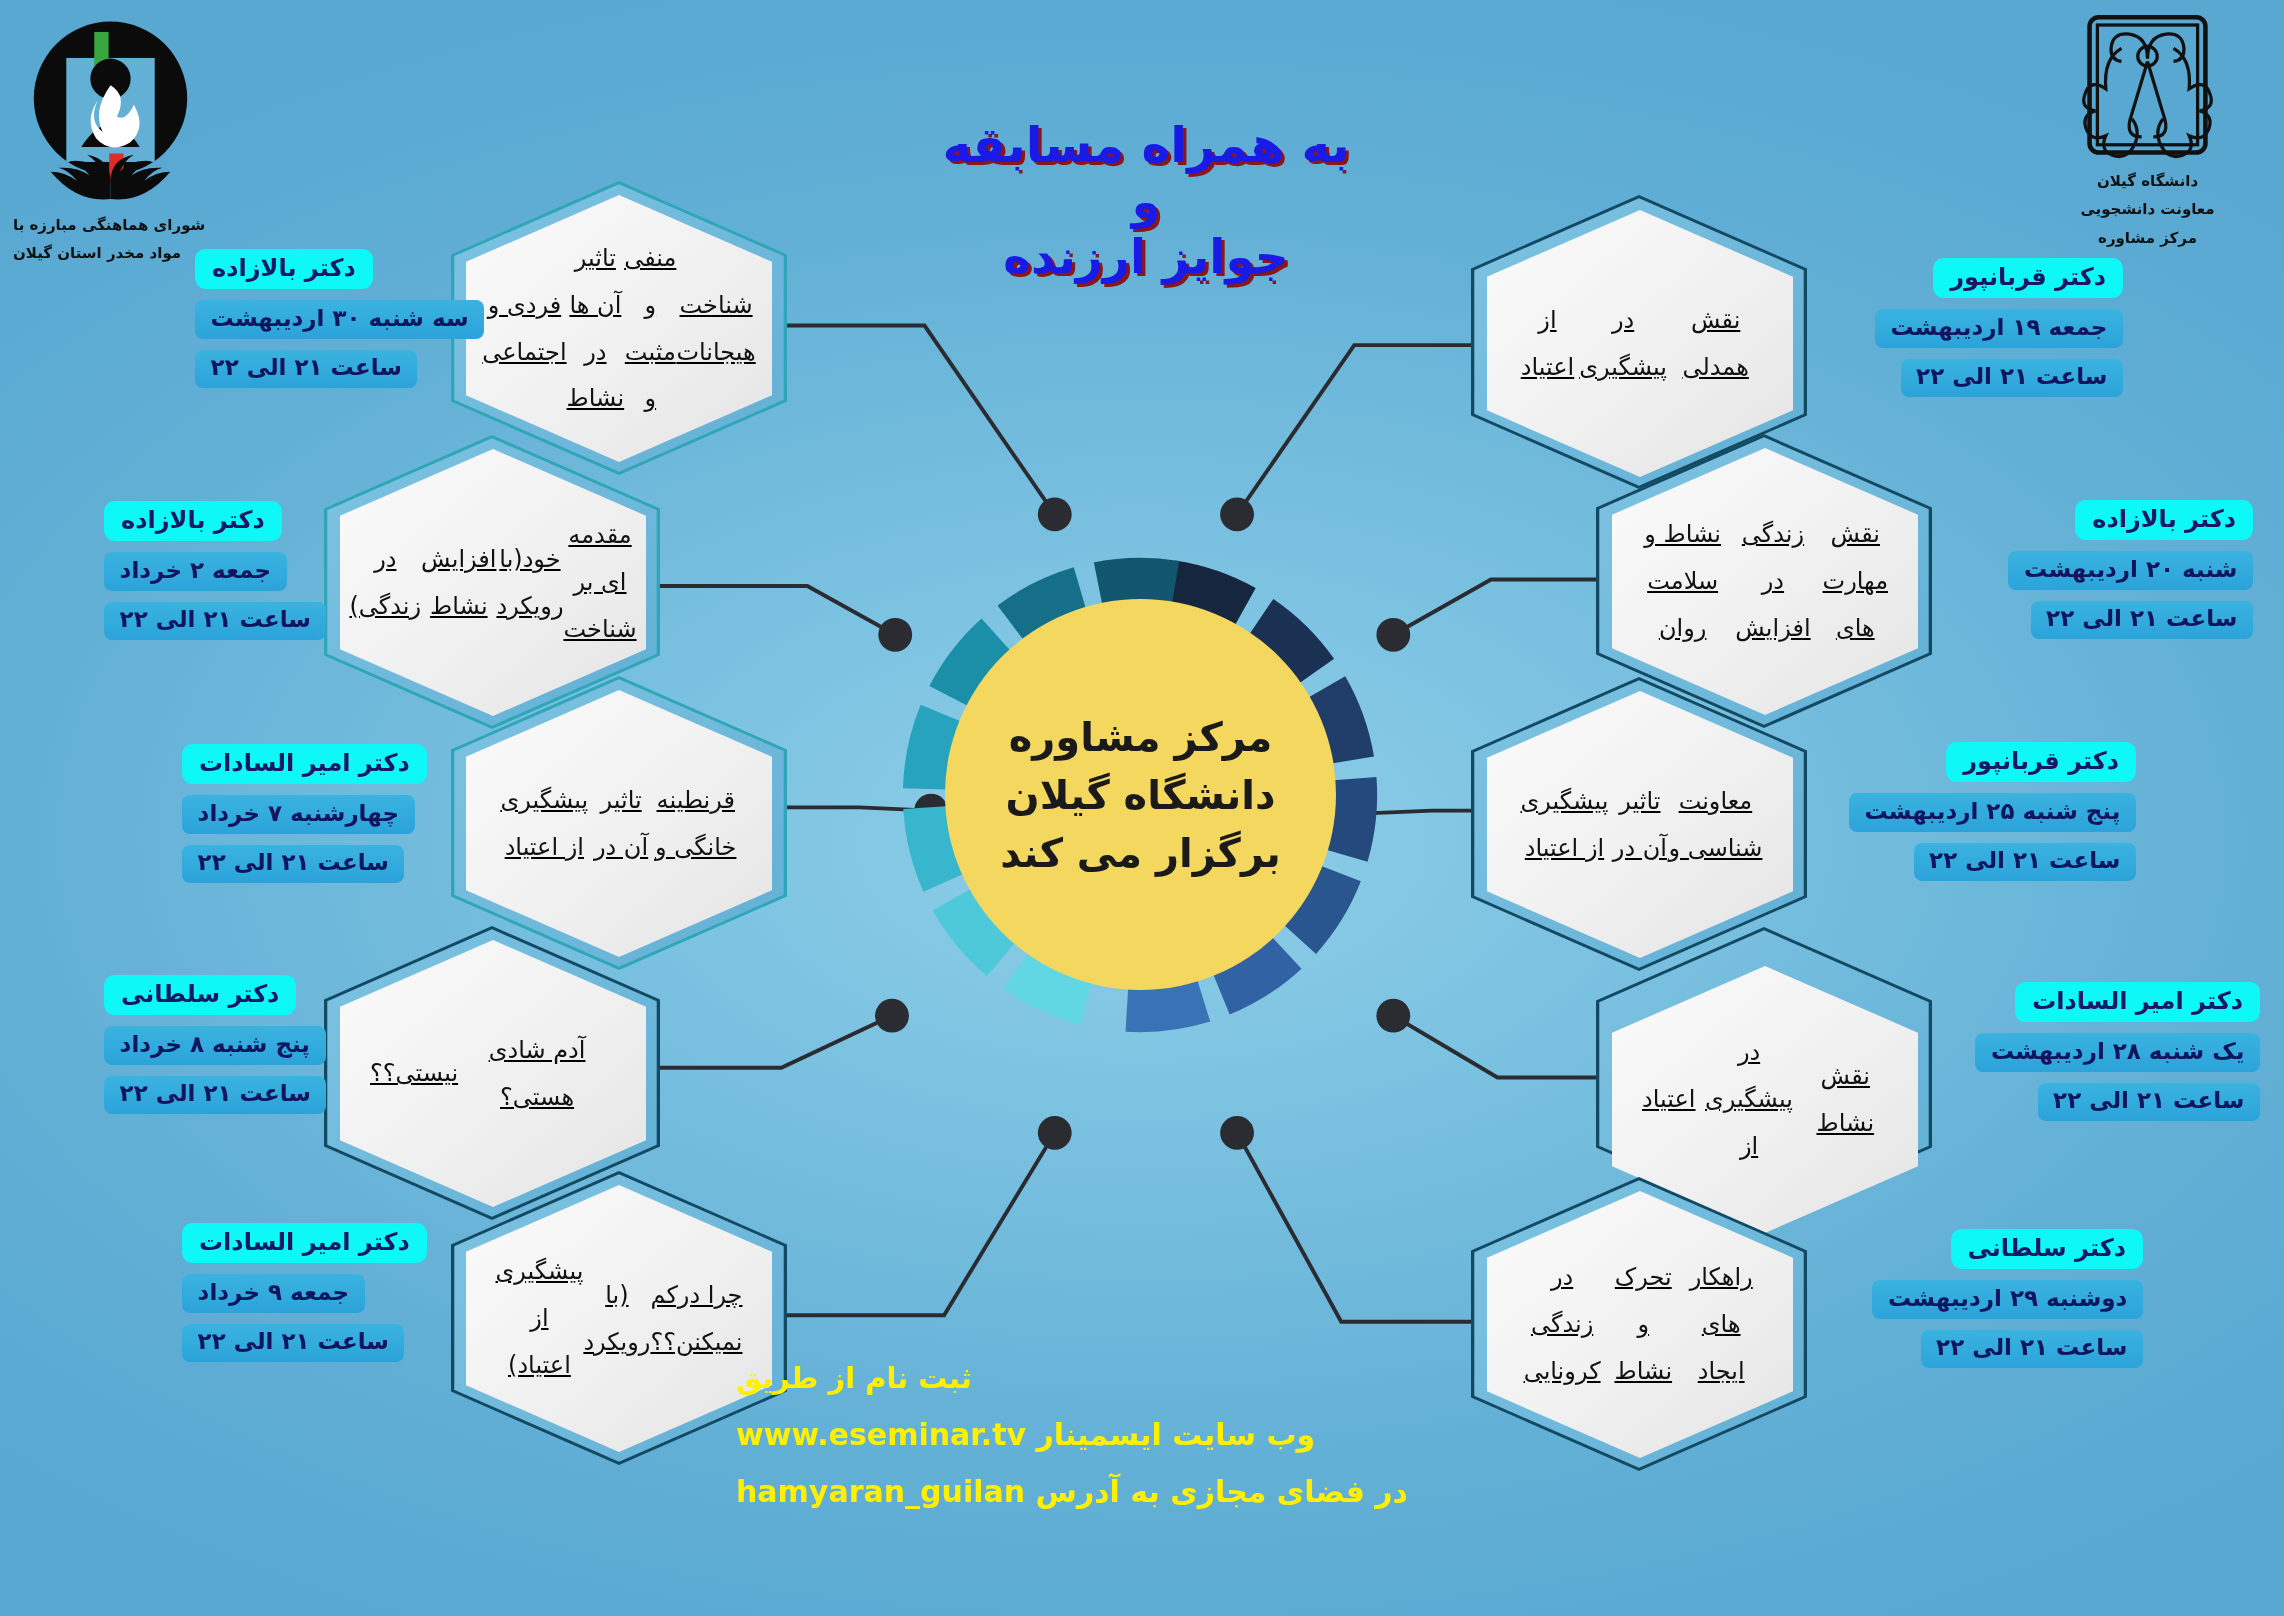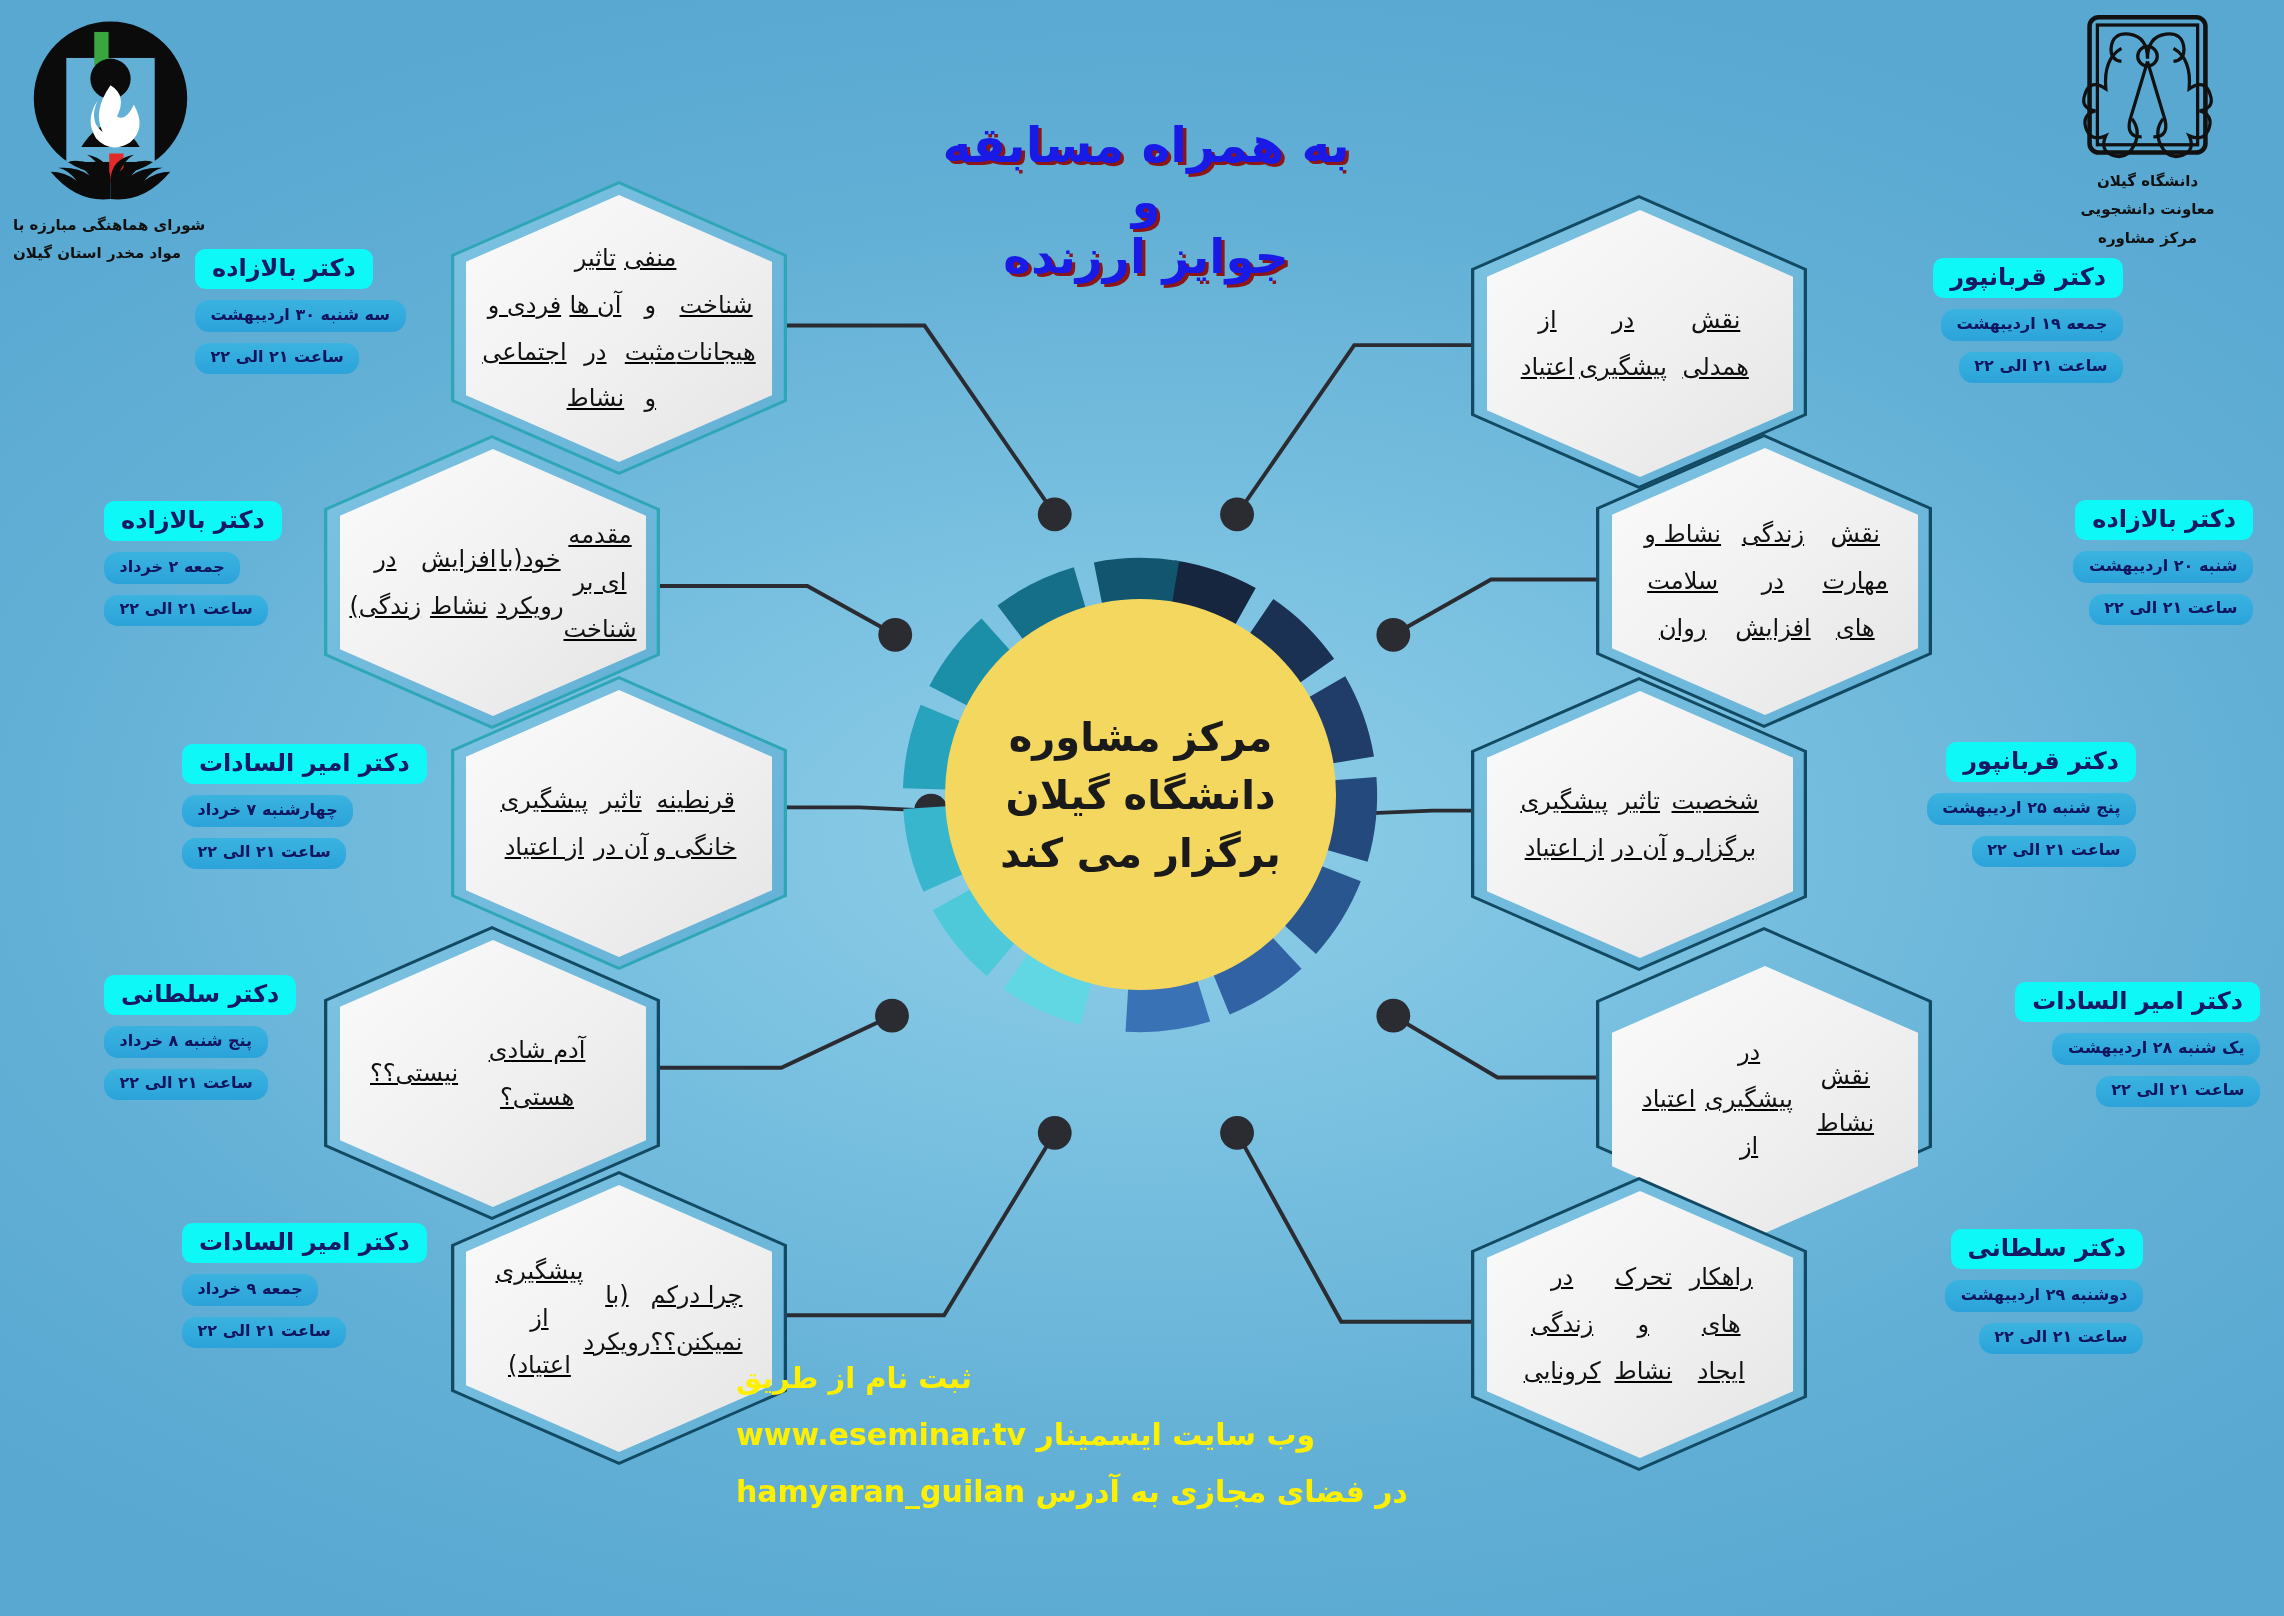--- a/index.html
+++ b/index.html
@@ -70,22 +70,22 @@
 
   
   .badges { position:absolute; display:flex; flex-direction:column; gap:11px; }
   .badges.right-align { align-items:flex-end; }
   .badges.left-align  { align-items:flex-start; }
   .bname {
     background:#0ff8f8; color:#171a63; font-weight:700; font-size:24px;
     padding:4.6px 17px 7.8px; border-radius:10.4px; white-space:nowrap;
   }
   .bdate, .btime {
-    background:linear-gradient(180deg,#3ab3e0,#2ba3da); color:#10155e; font-weight:700; font-size:16px;
-    padding:4.6px 15.6px 7.8px; border-radius:14px; white-space:nowrap;
+    background:linear-gradient(180deg,#3ab3e0,#2ba3da); color:#10155e; font-weight:700; font-size:23px;
+    padding:4.6px 15.6px 7.8px; border-radius:8px; white-space:nowrap;
   }
 
   
   #lines { position:absolute; left:0; top:0; width:2284px; height:1616px; pointer-events:none; }
 
   
   .footer { position:absolute; left:736px; top:1351px; width:840px; text-align:left; }
   .footer div { color:#fff000; font-weight:800; line-height:1.9; }
   .f1 { font-size:29px; }
   .f2 { font-size:30px; }
@@ -256,21 +256,21 @@
 <div class="hex" style="left:1612px; top:448px;gap:12px;">
   <p>نقش مهارت های</p>
   <p>زندگی در افزایش</p>
   <p>نشاط و سلامت روان</p>
 </div>
 
 <div class="hexoutline" style="left:1471px; top:677px;">
     <div class="hexoutline-inner"></div>
   </div>
 <div class="hex" style="left:1487px; top:691px;">
-  <p>شخصیت برگزار و</p>
+  <p>معاونت شناسی و</p>
   <p>تاثیر آن در</p>
   <p>پیشگیری از اعتیاد</p>
 </div>
 
 <div class="hexoutline" style="left:1596px; top:927px;">
     <div class="hexoutline-inner"></div>
   </div>
 <div class="hex" style="left:1612px; top:966px;justify-content:center;">
   <p>نقش نشاط</p>
   <p>در پیشگیری از</p>

